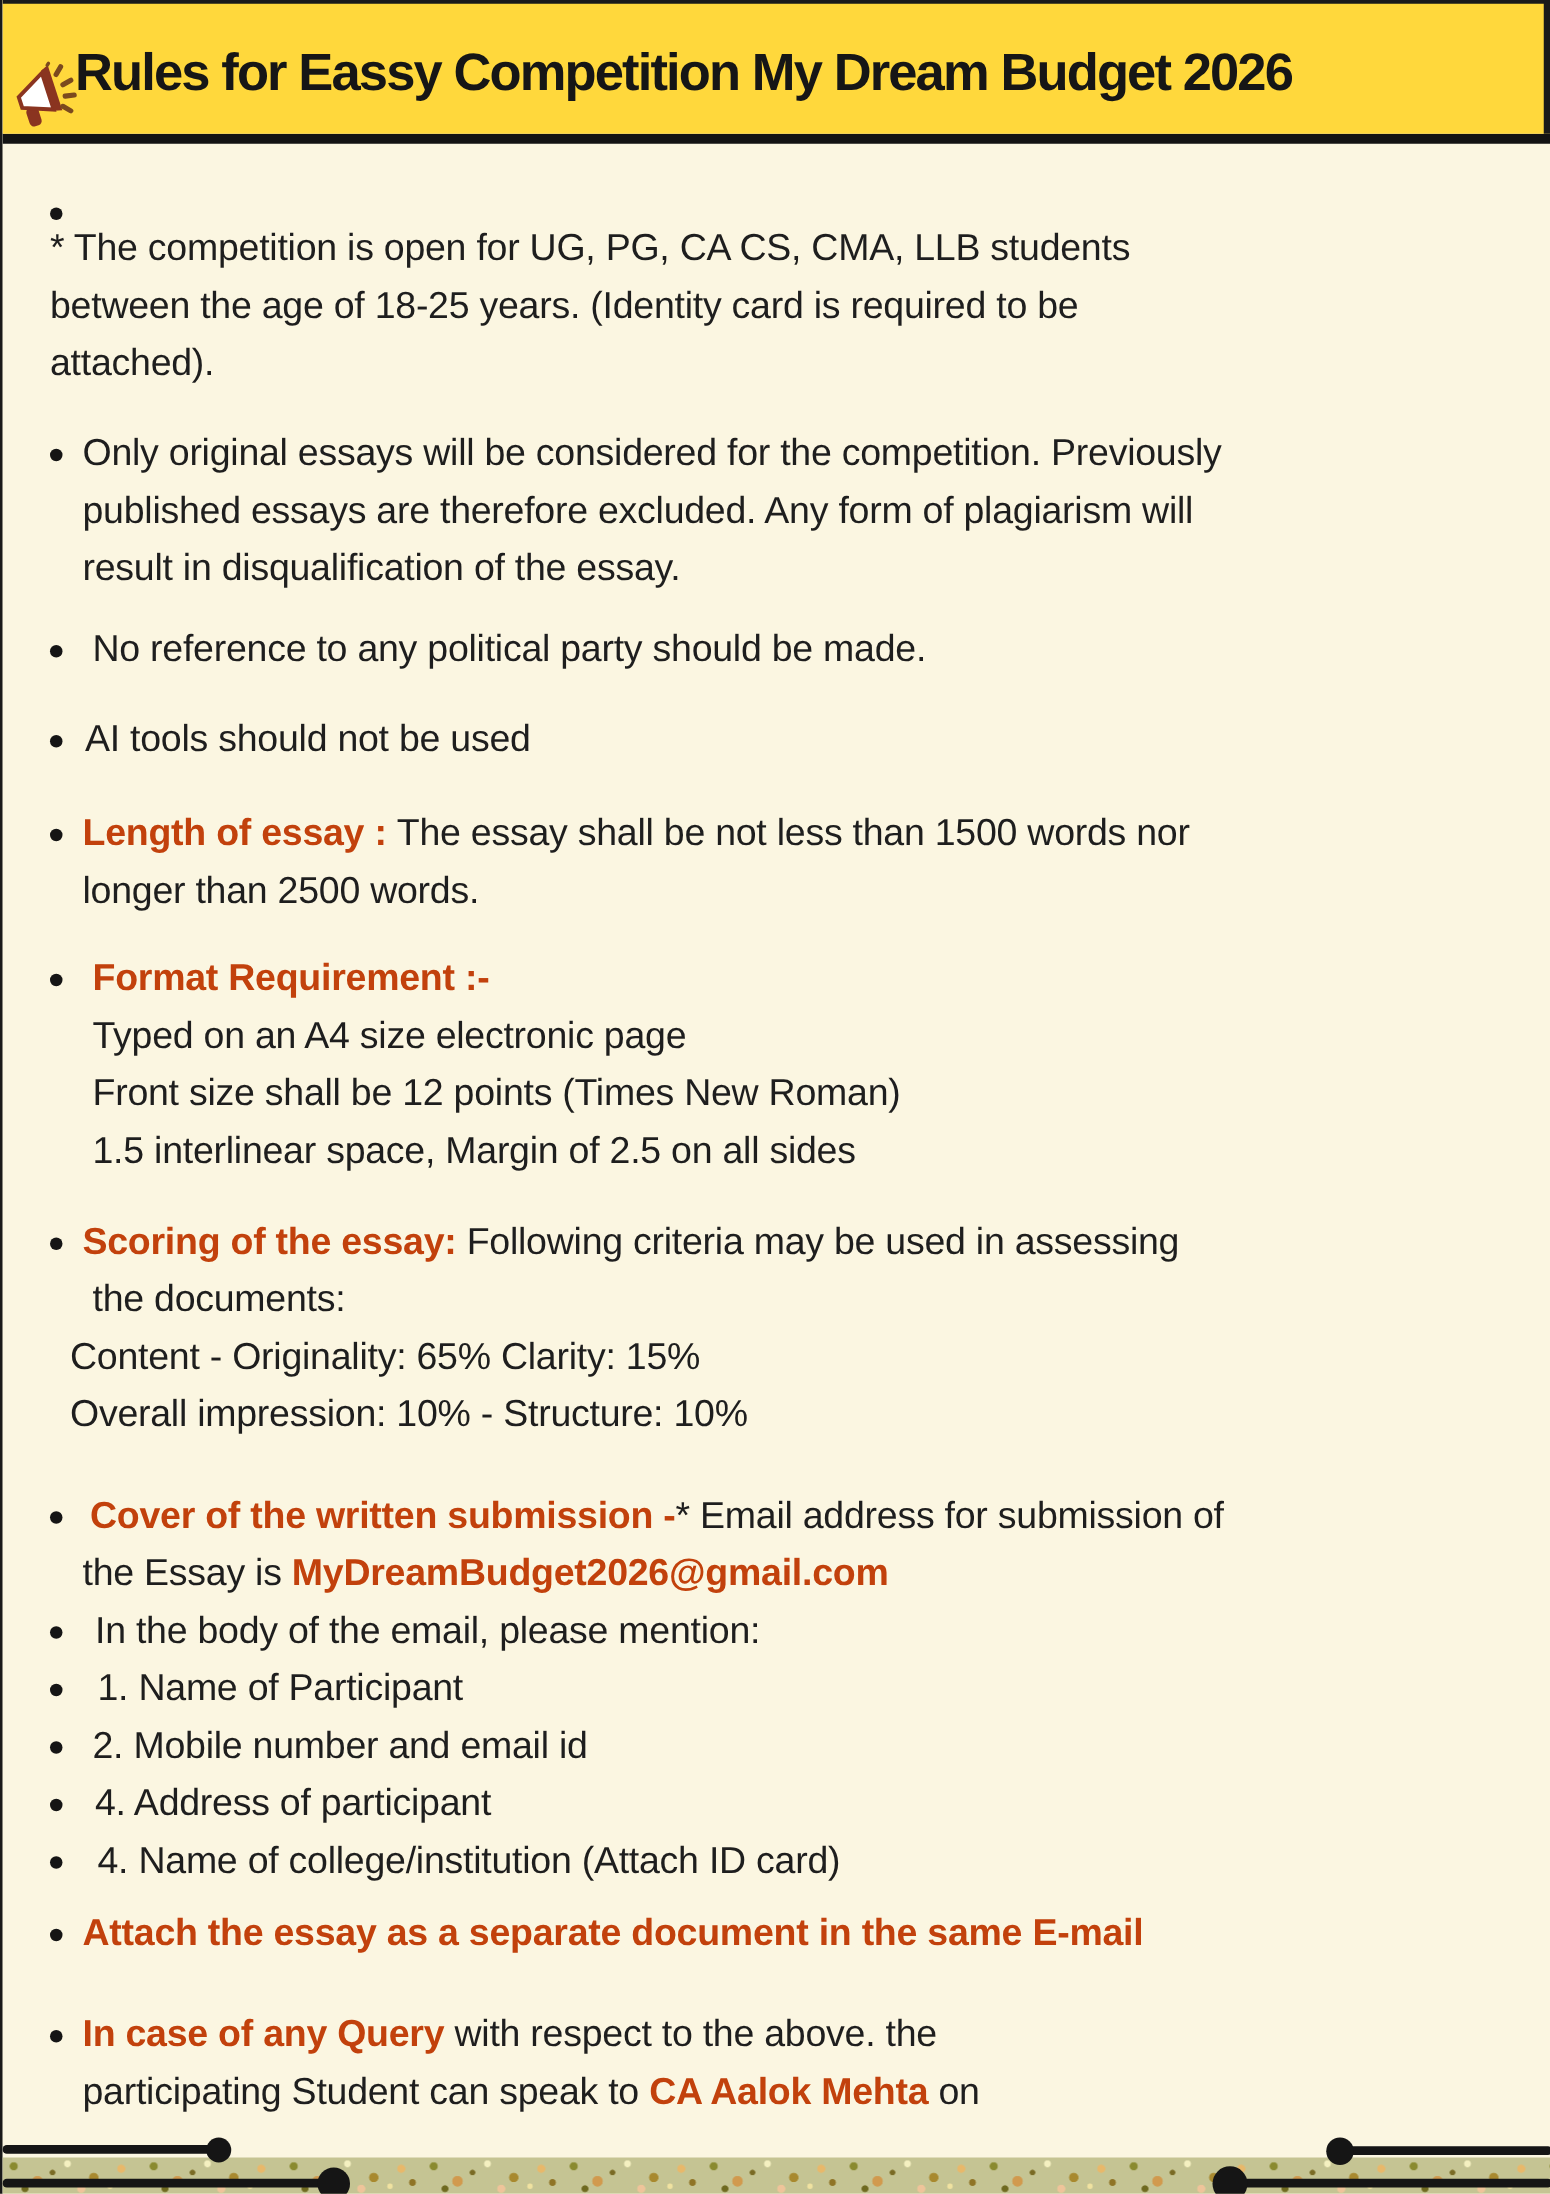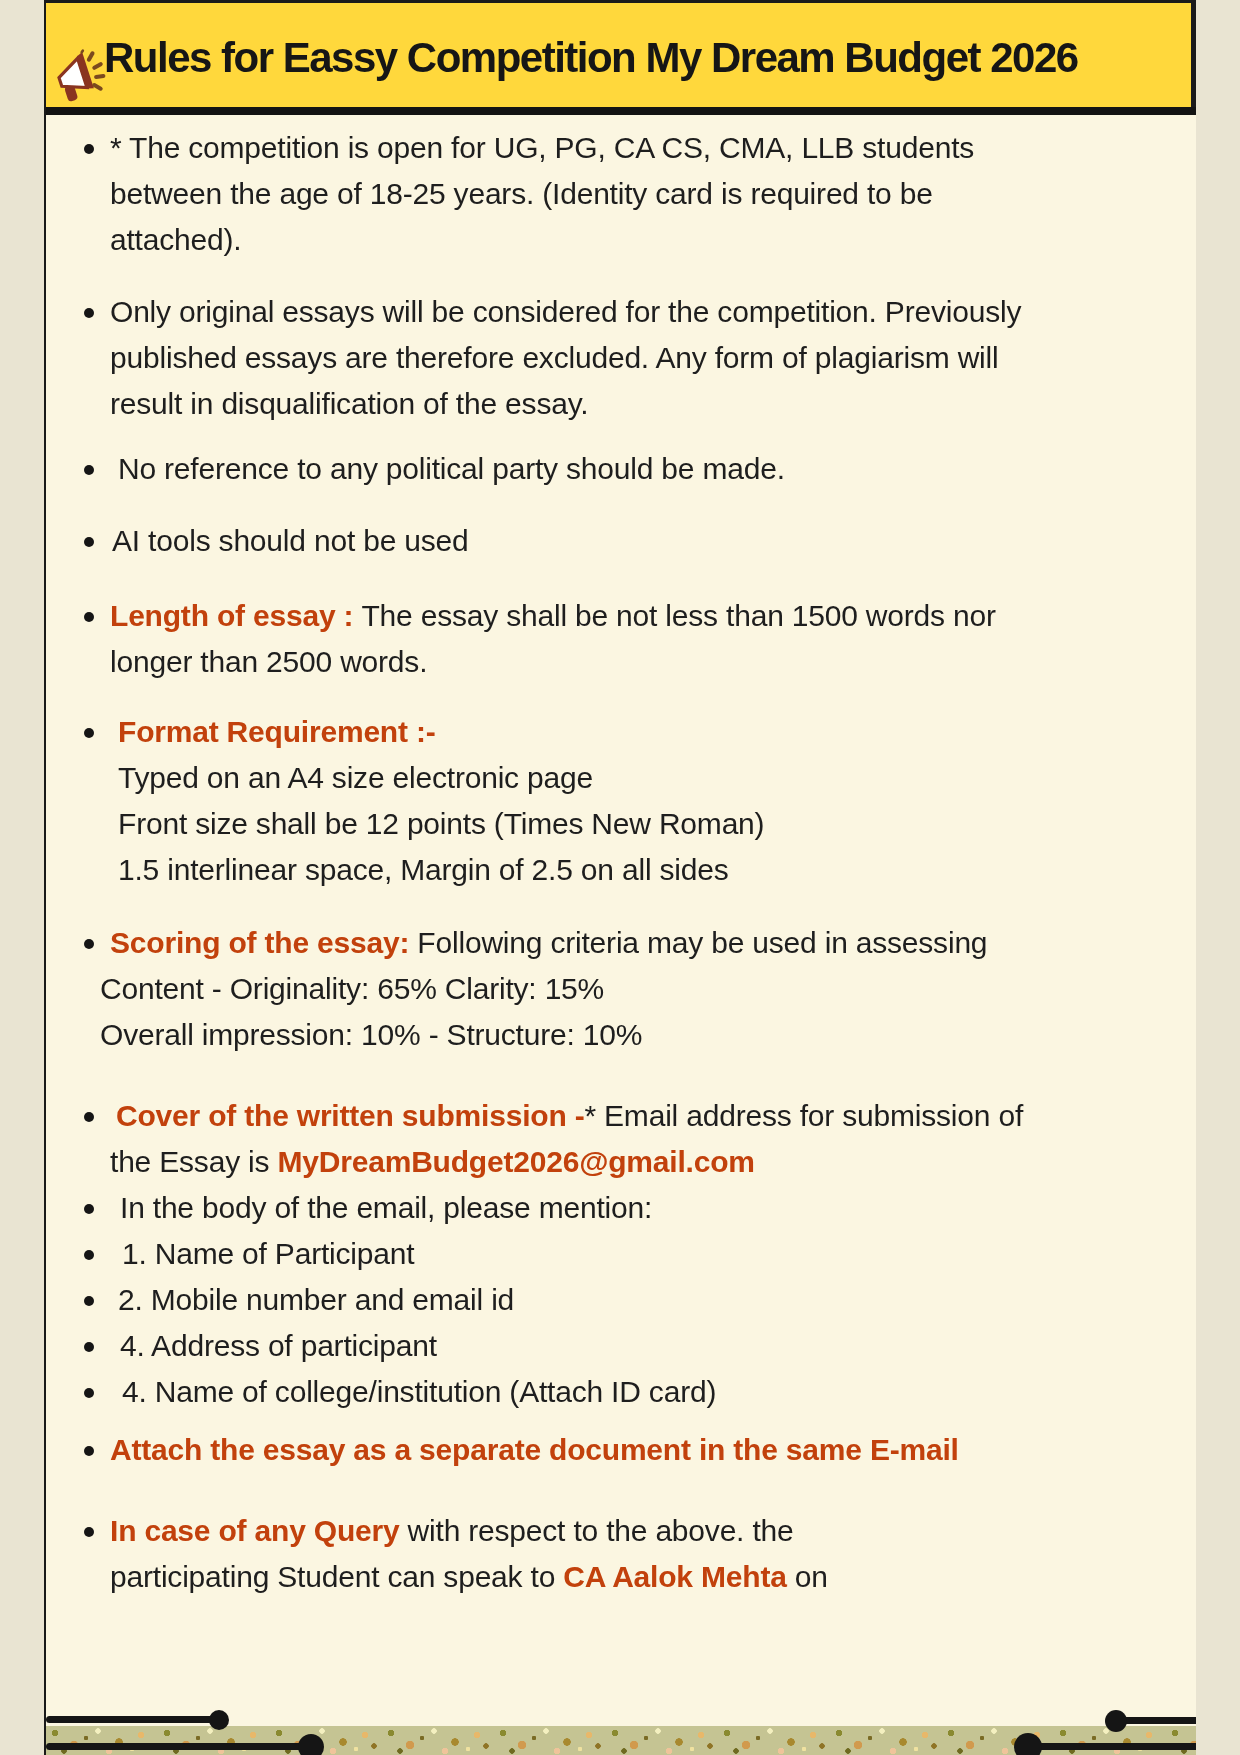--- a/index.html
+++ b/index.html
@@ -2,21 +2,21 @@
 <html style="--header-bg: #FFD83C; --header-text: #161616; --body-bg: #FBF6E1; --text: #1E1E1E; --divider: #131313; --megaphone-red: #8A3420; --megaphone-rays: #7B4A1E; --glitter-base: #C5C493;"><head>
 <meta charset="utf-8">
 <style>
   html,body{margin:0;padding:0;}
   body{
     font-family:"Liberation Sans", sans-serif;
     background:#e9e4d2;
   }
   .page{
     position:relative;
-    width:1152px;
+    width:1240px;
     height:1755px;
     margin:0 auto;
     background:var(--body-bg,#FBF6E1);
     overflow:hidden;
     box-sizing:border-box;
     border-left:2px solid #191919;
   }
   
   .header{
     position:relative;
@@ -143,21 +143,21 @@
           <rect x="34" y="4" width="5" height="3" rx="1.5" transform="rotate(-55 36 5)"></rect>
         </g>
       </svg>
     </span>
     <h1>Rules for Eassy Competition My Dream Budget 2026</h1>
   </header>
 
   <div class="divider"></div>
 
   <main class="rules">
-      <div class="rule" style="margin-top: 10px;">
+      <div class="rule" style="margin-top: 32px; flex-direction: column;">
         <span class="bullet"></span>
         <div class="rule-text">
           <div class="line"><span>* The competition is open for UG, PG, CA CS, CMA, LLB students</span></div>
           <div class="line"><span>between the age of 18-25 years. (Identity card is required to be</span></div>
           <div class="line"><span>attached).</span></div>
         </div>
       </div>
       <div class="rule" style="margin-top: 26px;">
         <span class="bullet"></span>
         <div class="rule-text">
@@ -191,20 +191,21 @@
           <div class="line" style="margin-left: 8px;"><span class="b">Format Requirement :-</span></div>
           <div class="line" style="margin-left: 8px;"><span>Typed on an A4 size electronic page</span></div>
           <div class="line" style="margin-left: 8px;"><span>Front size shall be 12 points (Times New Roman)</span></div>
           <div class="line" style="margin-left: 8px;"><span>1.5 interlinear space, Margin of 2.5 on all sides</span></div>
         </div>
       </div>
       <div class="rule" style="margin-top: 27px;">
         <span class="bullet"></span>
         <div class="rule-text">
           <div class="line"><span class="b">Scoring of the essay:</span><span> Following criteria may be used in assessing</span></div>
+          <div class="line" style="margin-left: 8px;"><span>the documents:</span></div>
           <div class="line" style="margin-left: -10px;"><span>Content - Originality: 65% Clarity: 15%</span></div>
           <div class="line" style="margin-left: -10px;"><span>Overall impression: 10% - Structure: 10%</span></div>
         </div>
       </div>
       <div class="rule" style="margin-top: 35px;">
         <span class="bullet"></span>
         <div class="rule-text">
           <div class="line" style="margin-left: 6px;"><span class="b">Cover of the written submission -</span><span>* Email address for submission of</span></div>
           <div class="line"><span>the Essay is </span><span class="b">MyDreamBudget2026@gmail.com</span></div>
         </div>

